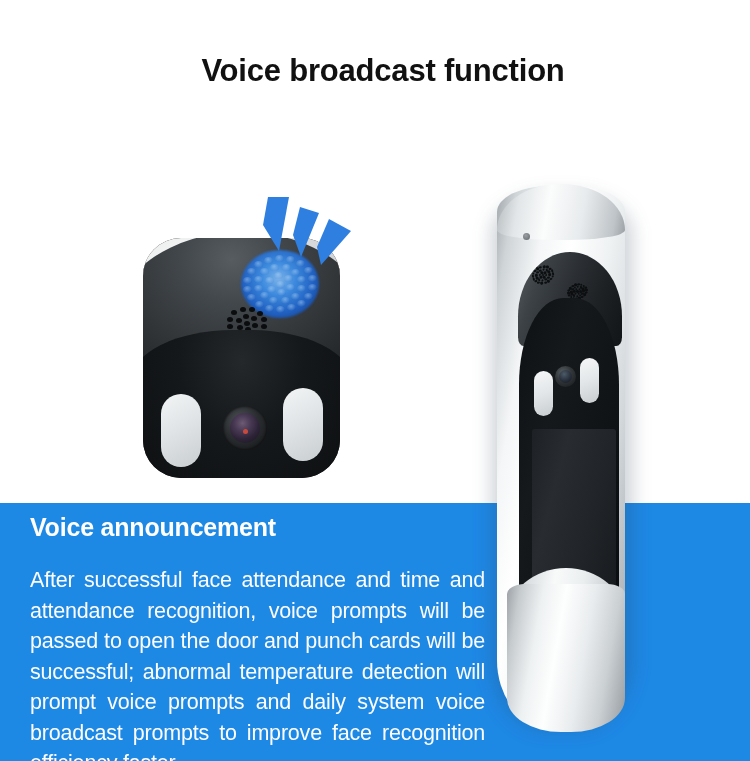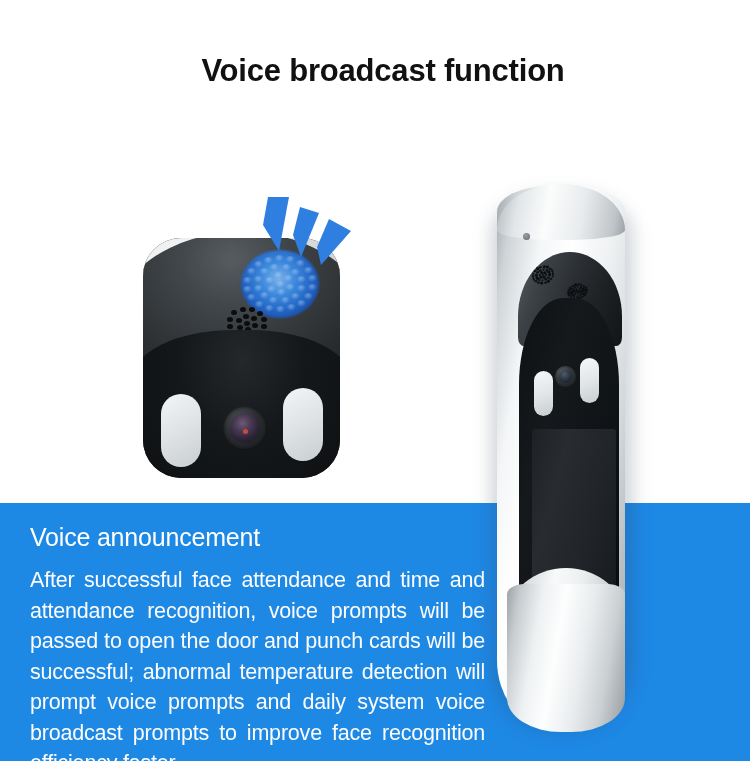--- a/index.html
+++ b/index.html
@@ -55,24 +55,24 @@
     left: 0;
     top: 503px;
     width: 750px;
     height: 258px;
     background: #1e88e5;
     z-index: 2;
   }
   .panel-heading {
     position: absolute;
     left: 30px;
-    top: 20px;
+    top: 10px;
     margin: 0;
     font-size: 25px;
-    font-weight: normal;
+    font-weight: bold;
     color: #ffffff;
     letter-spacing: -0.2px;
   }
   .panel-body {
     position: absolute;
     left: 30px;
     top: 62px;
     width: 455px;
     margin: 0;
     font-size: 21.5px;

